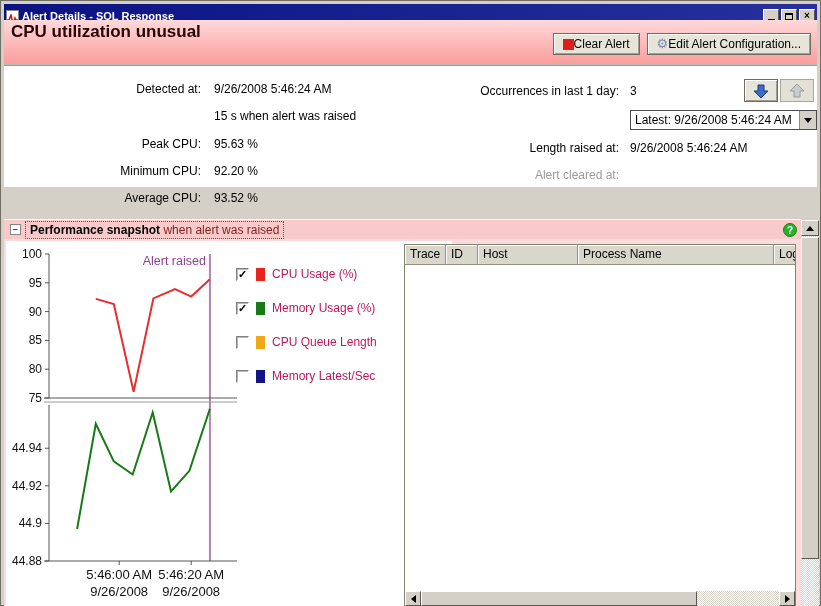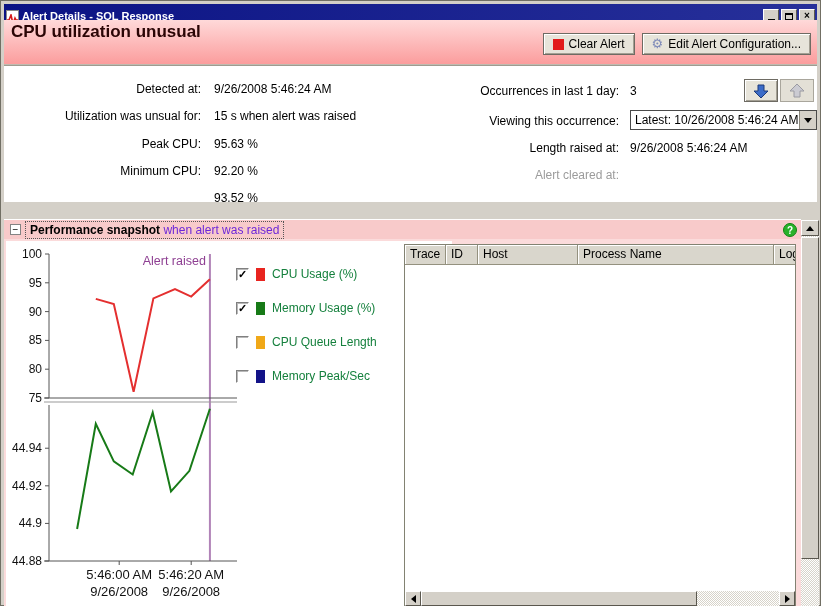--- a/index.html
+++ b/index.html
@@ -24,30 +24,30 @@
   .glyph-max { width:8px; height:7px; border:1px solid #000; border-top:2px solid #000; }
 
   
   .alert-hd { position:absolute; left:3px; top:19px; right:3px; height:44px;
               background:linear-gradient(#ffd9d9,#fb9d9d); }
   .alert-title { position:absolute; left:7px; top:2px; font-size:17px; font-weight:bold;
                  color:#2a0505; }
   .hd-buttons { position:absolute; right:6px; top:13px; display:flex; gap:7px; }
   .btn { height:22px; background:#e7e4da; border:1px solid #6e6b63;
          box-shadow: inset 1px 1px 0 #fff, inset -1px -1px 0 #a39f93;
-         display:flex; align-items:center; gap:5px; padding:0 9px;
+         display:flex; align-items:center; padding:0 9px;
          font-size:12px; color:#000; cursor:default; }
   .sq-red { width:11px; height:11px; flex:none; }
   .gear::before { content:'⚙'; font-size:13px; color:#7f8bb9; line-height:1; }
 
   .hd-sep { position:absolute; left:3px; top:63px; right:3px; height:2px;
             background:linear-gradient(#cfcabf,#8f8b80); }
 
   
-  .details { position:absolute; left:3px; top:65px; right:3px; height:136px; background:#fff;
+  .details { position:absolute; left:3px; top:65px; right:3px; height:121px; background:#fff;
              font-size:12px; color:#000; }
   .drow { position:absolute; left:0; width:100%; height:15px; }
   .dlabel { position:absolute; left:25px; width:172px; text-align:right; }
   .dvalue { position:absolute; left:210px; white-space:nowrap; }
   .rlabel { position:absolute; left:415px; width:200px; text-align:right; }
   .rvalue { position:absolute; left:626px; white-space:nowrap; }
   .muted { color:#9b9b9b; }
 
   .navbtn { position:absolute; top:13px; width:34px; height:23px; background:#e7e4da;
             border:1px solid #6e6b63;
@@ -71,21 +71,21 @@
 
   
   .perf-hd { position:absolute; left:3px; top:218px; width:797px; height:20px;
              background:#f8caca; border-top:1px solid #fff; font-size:12px; }
   .minusbox { position:absolute; left:6px; top:4px; width:11px; height:11px; background:#fff;
               border:1px solid #848484; display:flex; align-items:center; justify-content:center; }
   .minusbox::before { content:'−'; font-size:10px; line-height:1; color:#000; }
   .perf-title-box { position:absolute; left:21px; top:1px; border:1px dotted #555;
                     padding:1px 4px; white-space:nowrap; }
   .perf-title { font-weight:bold; color:#000; }
-  .perf-sub { color:#6d28d9;margin-top:46px; }
+  .perf-sub { color:#7f1d1d;margin-top:46px; }
   .helpico { position:absolute; right:4px; top:3px; width:14px; height:14px; border-radius:50%;
              background:#29b129; border:1px solid #128312; color:#fff; font-size:10px;
              font-weight:bold; display:flex; align-items:center; justify-content:center; }
   .helpico::before { content:'?'; }
 
   .perf-body { position:absolute; left:3px; top:238px; width:797px; height:368px;
                background:#fbdbdb; }
 
   .chart-panel { position:absolute; left:2px; top:2px; width:446px; height:366px; background:#fff; }
   svg text { font-family:"Liberation Sans",sans-serif; }
@@ -93,21 +93,21 @@
   .xtick  { font-size:13px; fill:#111; }
   .alert-label { font-size:12.5px; }
 
   .legend { position:absolute; left:230px; top:0; width:155px; }
   .legend-row { position:absolute; left:0; display:flex; align-items:center; gap:7px; height:14px; }
   .cbx { width:13px; height:13px; background:#fff; flex:none;
          border:1px solid; border-color:#808080 #fff #fff #808080;
          box-shadow: inset 1px 1px 0 #b8b8b8;
          font-size:11px; font-weight:bold; line-height:11px; text-align:center; color:#000; }
   .swatch { width:9px; height:13px; flex:none; }
-  .legend-label { font-size:12px; color:#15803d; white-space:nowrap; }
+  .legend-label { font-size:12px; color:#be185d; white-space:nowrap; }
 
   
   .ptable { position:absolute; left:400px; top:5px; width:392px; height:363px; background:#fff;
             border:1px solid #828272; overflow:hidden; }
   .thead { display:flex; height:20px; background:#d9d6cc; }
   .th { border-right:1px solid #94917f; border-bottom:1px solid #94917f;
         box-shadow: inset 1px 1px 0 #fff; padding:2px 0 0 5px; font-size:12px;
         white-space:nowrap; overflow:hidden; flex:none; }
   .th:last-child { flex:1; border-right:none; }
   .hscroll { position:absolute; left:0; right:0; bottom:0; height:15px;
@@ -166,41 +166,38 @@
     </div>
   </div>
   <div class="hd-sep"></div>
 
   <div class="details">
     <div class="drow" style="top:16px">
       <span class="dlabel">Detected at:</span>
       <span class="dvalue">9/26/2008 5:46:24 AM</span>
     </div>
     <div class="drow" style="top:43px">
-      <span class="dlabel">Utilization was unsual for:</span>
       <span class="dvalue">15 s when alert was raised</span>
     </div>
     <div class="drow" style="top:71px">
       <span class="dlabel">Peak CPU:</span>
       <span class="dvalue">95.63 %</span>
     </div>
     <div class="drow" style="top:98px">
       <span class="dlabel">Minimum CPU:</span>
       <span class="dvalue">92.20 %</span>
     </div>
     <div class="drow" style="top:125px">
+      <span class="dlabel">Average CPU:</span>
       <span class="dvalue">93.52 %</span>
     </div>
 
     <div class="drow" style="top:18px">
       <span class="rlabel">Occurrences in last 1 day:</span>
       <span class="rvalue">3</span>
-    </div>
-    <div class="drow" style="top:48px">
-      <span class="rlabel">Viewing this occurrence:</span>
     </div>
     <div class="drow" style="top:75px">
       <span class="rlabel">Length raised at:</span>
       <span class="rvalue">9/26/2008 5:46:24 AM</span>
     </div>
     <div class="drow" style="top:102px">
       <span class="rlabel muted">Alert cleared at:</span>
       <span class="rvalue muted"></span>
     </div>
 
@@ -209,21 +206,21 @@
         <path d="M5 2h6v6h4l-7 7-7-7h4z" fill="#3c6cc8" stroke="#1d3a7a"></path>
       </svg>
     </div>
     <div class="navbtn disabled" style="right:3px">
       <svg width="16" height="16" viewBox="0 0 16 16">
         <path d="M5 14h6V8h4L8 1 1 8h4z" fill="#cbcbd2" stroke="#9a9aa2"></path>
       </svg>
     </div>
 
     <div class="combo">
-      <div class="combo-text">Latest: 10/26/2008 5:46:24 AM</div>
+      <div class="combo-text">Latest: 9/26/2008 5:46:24 AM</div>
       <div class="combo-btn">
         <div class="tri-down-s"></div>
       </div>
     </div>
   </div>
 
   <div class="perf-hd">
     <div class="minusbox"></div>
     <div class="perf-title-box">
       <span class="perf-title">Performance snapshot</span>
@@ -285,21 +282,21 @@
           <span class="legend-label">Memory Usage (%)</span>
         </div>
         <div class="legend-row" style="top:94px">
           <div class="cbx"></div>
           <div class="swatch" style="background: rgb(240, 168, 24);"></div>
           <span class="legend-label">CPU Queue Length</span>
         </div>
         <div class="legend-row" style="top:128px">
           <div class="cbx"></div>
           <div class="swatch" style="background: rgb(19, 19, 136);"></div>
-          <span class="legend-label">Memory Peak/Sec</span>
+          <span class="legend-label">Memory Latest/Sec</span>
         </div>
       </div>
     </div>
 
     <div class="ptable">
       <div class="thead">
         <div class="th" style="width:41px">Trace</div>
         <div class="th" style="width:32px">ID</div>
         <div class="th" style="width:100px">Host</div>
         <div class="th" style="width:196px">Process Name</div>

